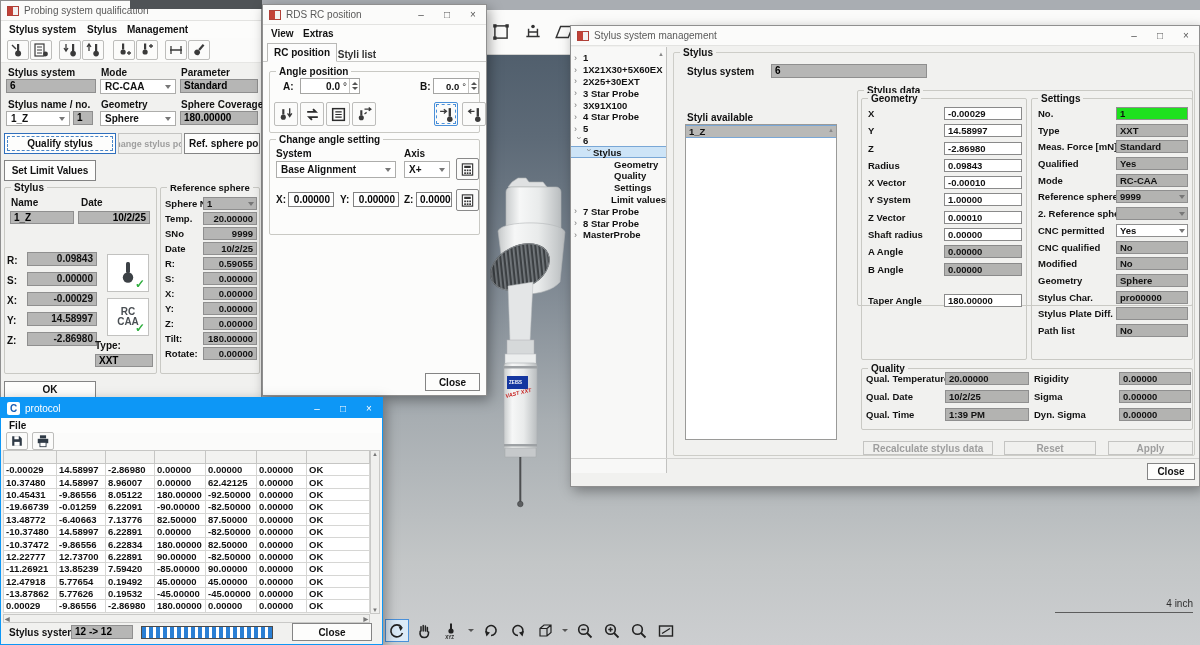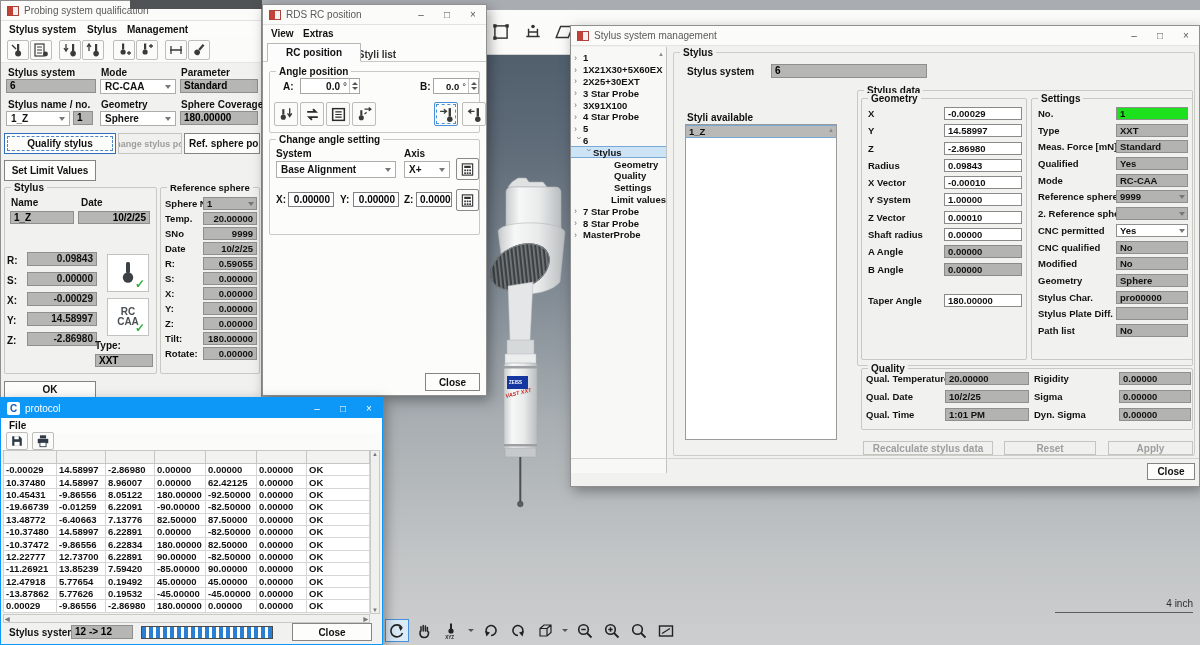--- a/index.html
+++ b/index.html
@@ -321,21 +321,21 @@
     <div class="abs" style="left:114px;top:98px;width:152px;height:316px;background:#fff;border:1px solid #9a9a98">
       <div>
 
       <div class="titem sel" style="height:13px;padding-left:3px;background:#b9b9b7">
           <span>1_Z</span>
         </div>
         </div>
       <span class="scrollup" style="right:2px;top:2px">▲</span>
     </div>
 
-    <div class="grp" style="left:286px;top:64px;width:336px;height:276px">
+    <div class="grp" style="left:286px;top:64px;width:336px;height:216px">
       <span class="glab">Stylus data</span>
     </div>
     <div class="grp geo" style="left:290px;top:72px;width:166px;height:262px">
       <span class="glab">Geometry</span>
       <div style="position:absolute;left:0;top:8px;right:0">
 
       <div class="frow">
           <span class="flabel">X</span>
           <span class="fval">-0.00029</span>
         </div>
@@ -451,21 +451,21 @@
       <div class="qrow qleft">
           <span class="flabel">Qual. Temperature</span>
           <span class="fval">20.00000</span>
         </div>
           <div class="qrow qleft">
           <span class="flabel">Qual. Date</span>
           <span class="fval">10/2/25</span>
         </div>
           <div class="qrow qleft">
           <span class="flabel">Qual. Time</span>
-          <span class="fval">1:01 PM</span>
+          <span class="fval">1:39 PM</span>
         </div>
         </div>
       <div style="position:absolute;left:0;top:3px;right:0">
 
       <div class="qrow qright">
           <span class="flabel">Rigidity</span>
           <span class="fval">0.00000</span>
         </div>
           <div class="qrow qright">
           <span class="flabel">Sigma</span>
@@ -690,22 +690,22 @@
         <span class="t-ctrl">–</span>
         <span class="t-ctrl">□</span>
         <span class="t-ctrl">×</span>
       </div>
     </div>
     <div class="abs" style="left:0;top:20px;width:223px;height:18px;background:#fcfcfb">
       <span class="mitem" style="left:8px">View</span>
       <span class="mitem" style="left:40px">Extras</span>
     </div>
     <div class="abs" style="left:0;top:56px;width:223px;height:1px;background:#c9c9c7"></div>
-    <div class="tab active" style="left:4px;top:38px;width:94px">RC position</div>
-    <div class="tab inactive" style="left:84px;top:40px;width:60px">Styli list</div>
+    <div class="tab active" style="left:4px;top:38px;width:70px">RC position</div>
+    <div class="tab inactive" style="left:64px;top:40px;width:60px">Styli list</div>
 
     <div class="grp" style="left:6px;top:66px;width:211px;height:62px">
       <span class="glab" style="background:#fcfcfb">Angle position</span>
       <span class="lab" style="left:13px;top:9px">A:</span>
       <div class="spinfield" style="left:30px;top:6px;width:60px">
         <span class="spinval">0.0</span>
         <span class="deg">°</span>
         <span class="spins">
             <i class="tu"></i>
             <i class="td"></i>

